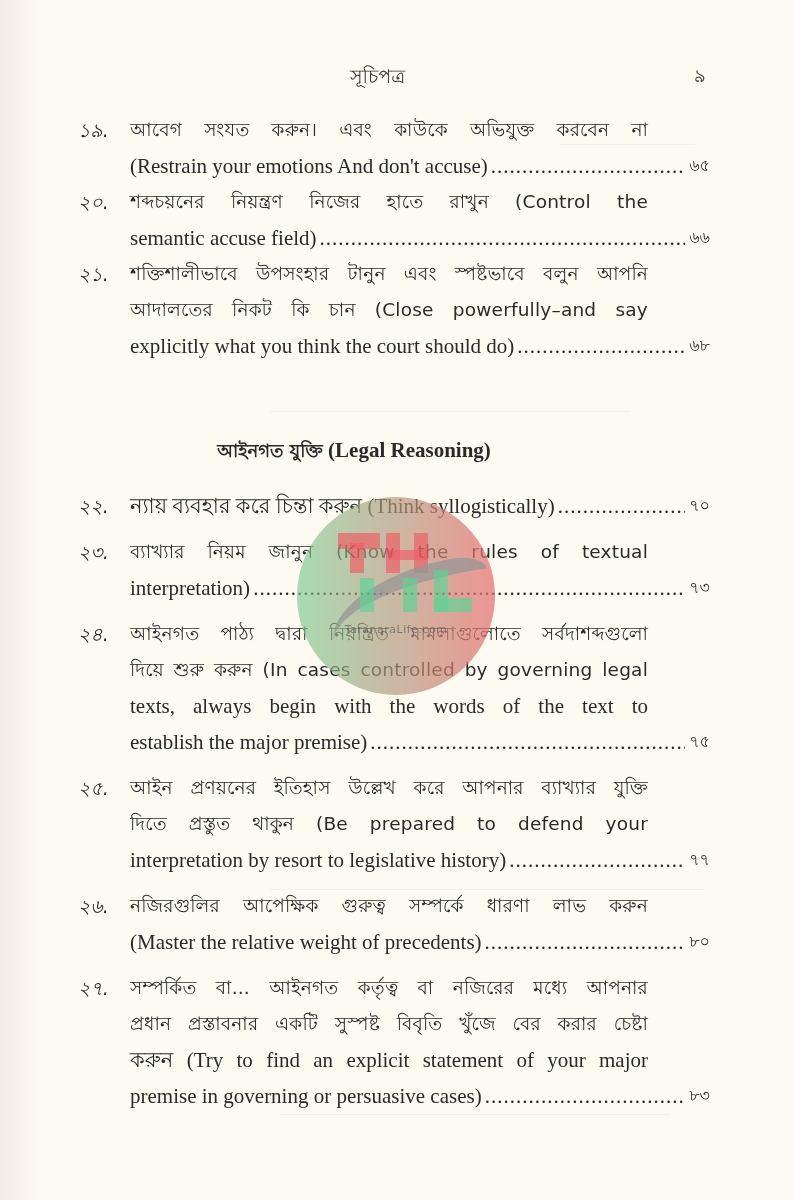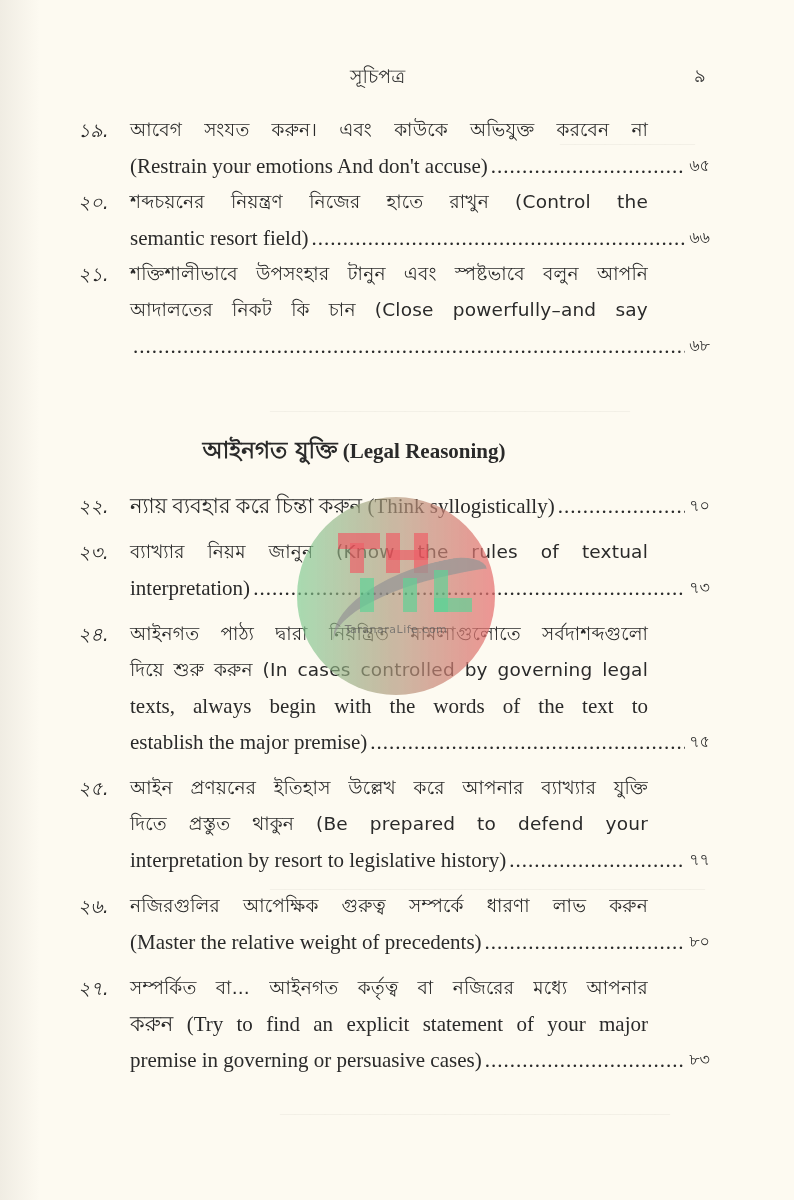--- a/index.html
+++ b/index.html
@@ -117,21 +117,21 @@
       font-weight: bold;
       font-size: 21px;
       line-height: 36px;
       height: 36px;
       margin: 68px 0 20px 0;
       width: 632px;
       margin-left: -40px;
     }
     .section-heading .bn-part {
       font-family: "DejaVu Sans", sans-serif;
-      font-size: 23px;
+      font-size: 18px;
       font-weight: bold;
     }
     .watermark {
       position: absolute;
       left: 297px;
       top: 497px;
       width: 196px;
       height: 196px;
       border-radius: 50%;
       border: 1.5px solid transparent;
@@ -195,31 +195,32 @@
       <span class="txt">(Restrain your emotions And don't accuse)</span>
       <span class="dots"></span>
       <span class="pg">৬৫</span>
     </span>
   </div>
 
   <div class="entry">
     <span class="entry-num">২০.</span>
     <span class="line bn">শব্দচয়নের নিয়ন্ত্রণ নিজের হাতে রাখুন (Control the</span>
     <span class="line last">
-      <span class="txt">semantic resort field)</span>
+      <span class="txt">semantic accuse field)</span>
       <span class="dots"></span>
       <span class="pg">৬৬</span>
     </span>
   </div>
 
   <div class="entry">
     <span class="entry-num">২১.</span>
     <span class="line bn">শক্তিশালীভাবে উপসংহার টানুন এবং স্পষ্টভাবে বলুন আপনি</span>
     <span class="line bn">আদালতের নিকট কি চান (Close powerfully–and say</span>
     <span class="line last">
+      <span class="txt">explicitly what you think the court should do)</span>
       <span class="dots"></span>
       <span class="pg">৬৮</span>
     </span>
   </div>
 
   <div class="section-heading">
     <span class="bn-part">আইনগত যুক্তি</span>
     <span>(Legal Reasoning)</span>
   </div>
 
@@ -276,20 +277,21 @@
       <span class="txt">(Master the relative weight of precedents)</span>
       <span class="dots"></span>
       <span class="pg">৮০</span>
     </span>
   </div>
   <div class="gap-sm"></div>
 
   <div class="entry">
     <span class="entry-num">২৭.</span>
     <span class="line bn">সম্পর্কিত বা... আইনগত কর্তৃত্ব বা নজিরের মধ্যে আপনার</span>
+    <span class="line bn">প্রধান প্রস্তাবনার একটি সুস্পষ্ট বিবৃতি খুঁজে বের করার চেষ্টা</span>
     <span class="line">করুন (Try to find an explicit statement of your major</span>
     <span class="line last">
       <span class="txt">premise in governing or persuasive cases)</span>
       <span class="dots"></span>
       <span class="pg">৮৩</span>
     </span>
   </div>
 </div>
 
 <div class="watermark">

